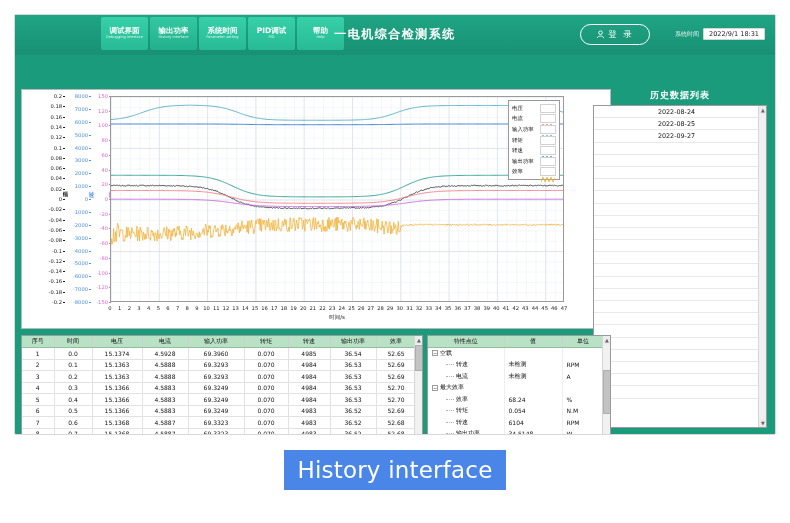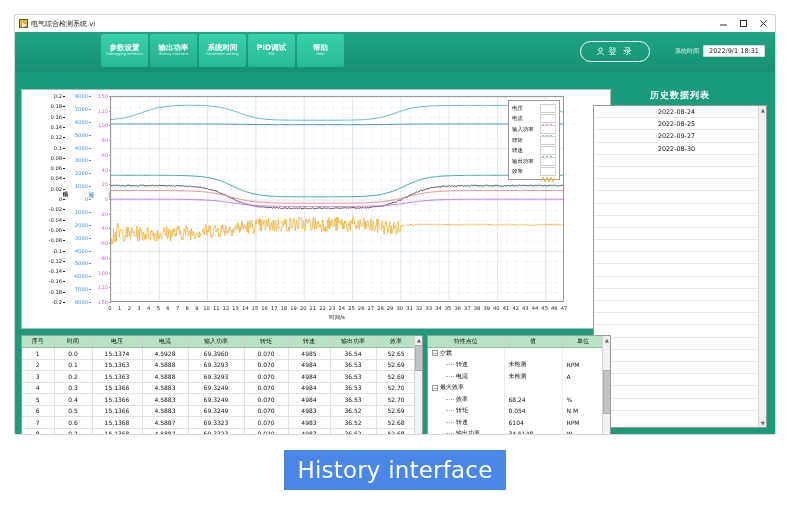--- a/index.html
+++ b/index.html
@@ -364,68 +364,47 @@
     letter-spacing: .2px;
   }
 </style>
 </head>
 <body>
 
 <div id="app">
 
   <div class="window">
 
-    <div class="titlebar">
-      <div class="title-ico"></div>
-      <div class="title-text">电气综合检测系统.vi</div>
-      <div class="win-btns">
-        <div class="win-btn">
-          <svg width="9" height="9" viewBox="0 0 9 9">
-              <line x1="1" y1="6" x2="8" y2="6" stroke="#333" stroke-width="1"></line>
-            </svg>
-        </div>
-        <div class="win-btn">
-          <svg width="9" height="9" viewBox="0 0 9 9">
-              <rect x="1.5" y="1.5" width="6" height="6" fill="none" stroke="#333" stroke-width="1"></rect>
-            </svg>
-        </div>
-        <div class="win-btn">
-          <svg width="9" height="9" viewBox="0 0 9 9">
-              <line x1="1.5" y1="1.5" x2="7.5" y2="7.5" stroke="#333" stroke-width="1"></line>
-              <line x1="7.5" y1="1.5" x2="1.5" y2="7.5" stroke="#333" stroke-width="1"></line>
-            </svg>
-        </div>
-      </div>
-    </div>
 
 
     <div class="headerbar">
       <div class="tabs">
         <div class="tab">
-          <span class="cn">参数设置</span>
+          <span class="cn">调试界面</span>
           <span class="en">Debugging interface</span>
         </div>
         <div class="tab active">
           <span class="cn">输出功率</span>
           <span class="en">History interface</span>
         </div>
         <div class="tab">
           <span class="cn">系统时间</span>
           <span class="en">Parameter setting</span>
         </div>
         <div class="tab">
           <span class="cn">PID调试</span>
           <span class="en">PID</span>
         </div>
         <div class="tab">
           <span class="cn">帮助</span>
           <span class="en">Help</span>
         </div>
       </div>
 
+      <div class="app-title">一电机综合检测系统</div>
 
       <div class="login-btn">
         <span>
           <svg class="person-ico" width="9" height="9" viewBox="0 0 10 10">
             <circle cx="5" cy="3" r="2" fill="none" stroke="#ffffff" stroke-width="1"></circle>
             <path d="M1.5 9 C1.5 6 8.5 6 8.5 9" fill="none" stroke="#ffffff" stroke-width="1"></path>
           </svg>
         </span>
         <span>登 录</span>
       </div>
@@ -687,21 +666,20 @@
           </div>
       </div>
 
       <div class="hist-panel">
         <div class="hist-title">历史数据列表</div>
         <div class="hist-list">
           <div id="hist-rows">
               <div class="hist-row">2022-08-24</div>
               <div class="hist-row">2022-08-25</div>
               <div class="hist-row">2022-09-27</div>
-              <div class="hist-row">2022-08-30</div>
               <div class="hist-row">&nbsp;</div>
               <div class="hist-row">&nbsp;</div>
               <div class="hist-row">&nbsp;</div>
               <div class="hist-row">&nbsp;</div>
               <div class="hist-row">&nbsp;</div>
               <div class="hist-row">&nbsp;</div>
               <div class="hist-row">&nbsp;</div>
               <div class="hist-row">&nbsp;</div>
               <div class="hist-row">&nbsp;</div>
               <div class="hist-row">&nbsp;</div>

